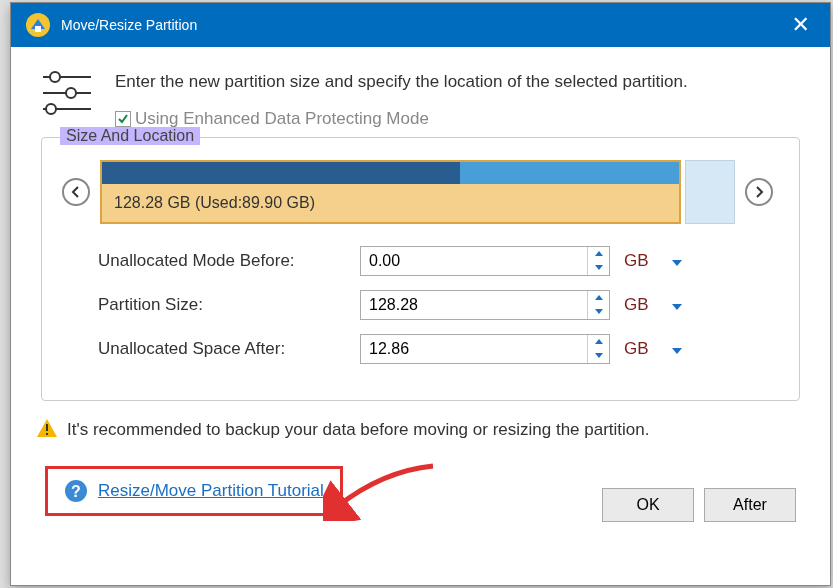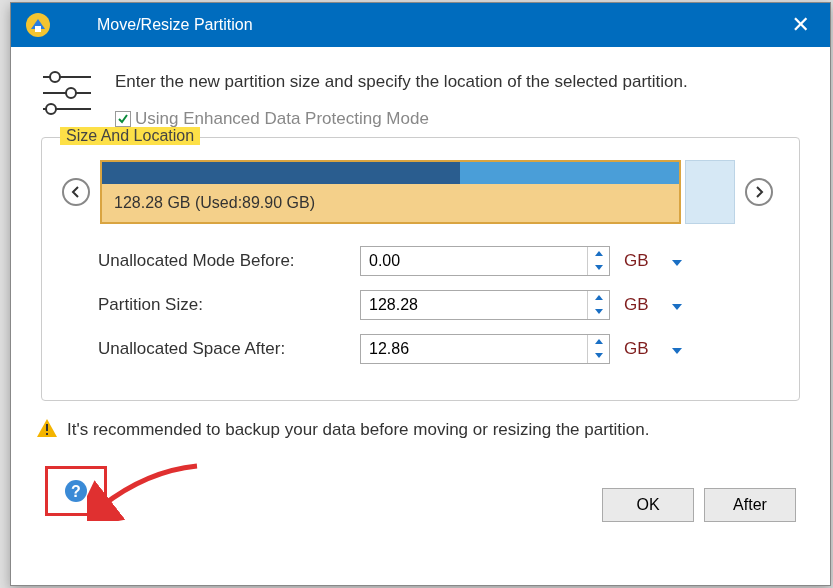--- a/index.html
+++ b/index.html
@@ -1,31 +1,31 @@
 <!DOCTYPE html>
 <html><head>
   <meta charset="utf-8">
   <style>
     * { box-sizing: border-box; margin: 0; padding: 0; font-family: "Segoe UI", Arial, sans-serif; }
     body { width: 833px; height: 588px; background: #e0e0e0; position: relative; }
     .dialog { position: absolute; left: 10px; top: 2px; right: 2px; bottom: 2px; background: #fff; border: 1px solid #888; box-shadow: 0 4px 12px rgba(0,0,0,0.3); }
     .title-bar { background: #006cbe; color: #fff; height: 44px; display: flex; align-items: center; padding: 0 14px; }
     .title-icon { width: 26px; height: 26px; margin-right: 10px; }
-    .title-text { font-size: 16px; flex: 1; margin-left: 36px; }
+    .title-text { font-size: 14px; flex: 1; }
     .close-btn { color: #fff; font-size: 22px; cursor: pointer; font-weight: 200; padding: 0 6px; }
     .content { padding: 22px 30px 20px 30px; }
     .intro { display: flex; align-items: flex-start; gap: 22px; margin-bottom: 8px; text-align: right; }
     .slider-icon { width: 52px; height: 48px; flex-shrink: 0; }
     .intro-text { font-size: 17px; color: #333; line-height: 1.5; }
     .checkbox-row { display: flex; align-items: center; gap: 4px; margin-top: 14px; }
     .checkbox { width: 16px; height: 16px; border: 1px solid #999; display: inline-flex; align-items: center; justify-content: center; }
     .checkbox svg { width: 12px; height: 12px; }
     .checkbox-label { color: #888; font-size: 17px; }
     .fieldset { border: 1px solid #ccc; border-radius: 4px; padding: 22px 26px 22px 20px; position: relative; margin-bottom: 18px; }
-    .legend { position: absolute; top: -11px; left: 18px; background: #fde047; padding: 0 6px; font-size: 16px; color: #444; }
+    .legend { position: absolute; top: -11px; left: 18px; background: #c4b5fd; padding: 0 6px; font-size: 16px; color: #444; }
     .bar-row { display: flex; align-items: center; gap: 4px; margin-bottom: 22px; }
     .nav-btn { width: 28px; height: 28px; border: 2px solid #888; border-radius: 50%; background: #fff; display: flex; align-items: center; justify-content: center; cursor: pointer; flex-shrink: 0; }
     .nav-btn svg { width: 10px; height: 12px; }
     .partition-block { flex: 1; border: 2px solid #d9a441; background: #f4d08a; height: 64px; display: flex; flex-direction: column; margin-left: 6px; }
     .usage-bar { height: 22px; background: #4a9ed8; display: flex; }
     .usage-used { background: #2a5d8f; }
     .partition-label { padding: 10px 12px; font-size: 16px; color: #333; }
     .free-block { width: 50px; height: 64px; background: #d6e8f5; border: 1px solid #bcd4e6; margin-right: 6px; }
     .field-row { display: flex; align-items: center; margin-bottom: 14px; padding-left: 36px; }
     .field-label { width: 262px; font-size: 17px; color: #333; }
@@ -192,20 +192,21 @@
     </div>
 
     <div class="footer">
       <div class="tutorial-box">
         <span class="help-icon">
           <svg viewBox="0 0 24 24">
               <circle cx="12" cy="12" r="11" fill="#3a8ad6"></circle>
               <text x="12" y="18" text-anchor="middle" font-size="16" font-weight="bold" fill="#fff">?</text>
             </svg>
         </span>
+        <span class="tutorial-link">Resize/Move Partition Tutorial</span>
       </div>
       <div class="footer-spacer">
         <span class="arrow-annotation">
           <svg width="120" height="60" viewBox="0 0 120 60">
               <defs>
                 <marker id="ah" markerWidth="10" markerHeight="10" refX="2" refY="5" orient="auto">
                   <path d="M0 0 L10 5 L0 10 Z" fill="#e03030"></path>
                 </marker>
               </defs>
               <path d="M110 5 Q60 10 15 45" stroke="#e03030" stroke-width="5" fill="none" marker-end="url(#ah)"></path>

